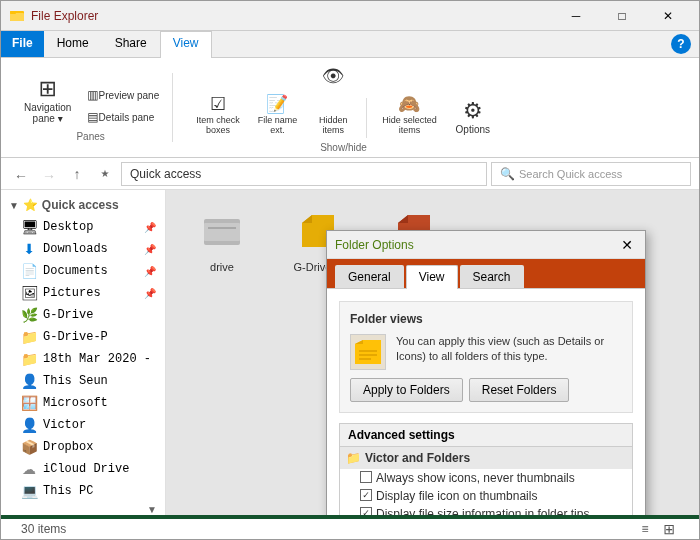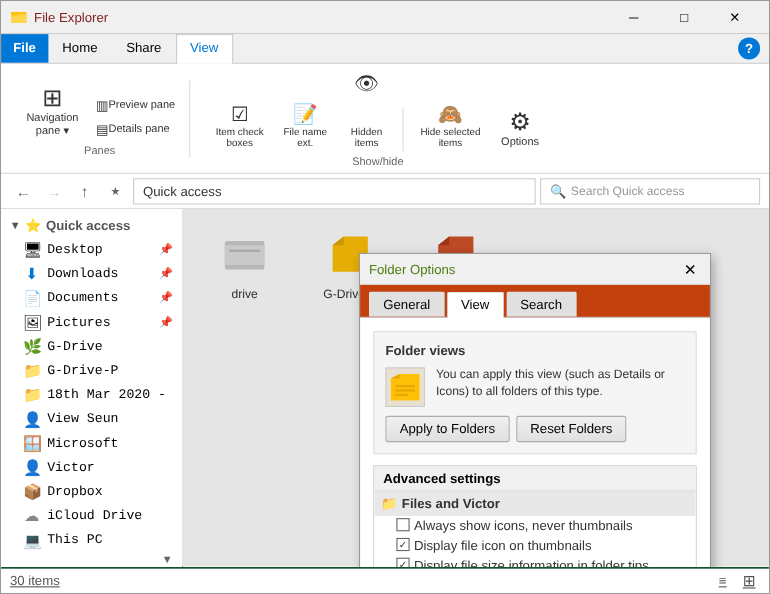--- a/index.html
+++ b/index.html
@@ -46,21 +46,21 @@
     .sidebar-item-icon { font-size: 14px; flex-shrink: 0; width: 16px; text-align: center; }
     .sidebar-item-text { overflow: hidden; text-overflow: ellipsis; font-family: Liberation Mono, monospace; }
     .sidebar-pin { font-size: 10px; color: #0078d7; margin-left: auto; }
 
     
     .content-area { flex: 1; background: white; overflow: auto; padding: 8px; position: relative; }
     .content-icons { display: flex; flex-wrap: wrap; gap: 16px; padding: 8px; }
     .content-icon { display: flex; flex-direction: column; align-items: center; width: 80px; cursor: pointer; padding: 4px; border: 1px solid transparent; border-radius: 2px; }
     .content-icon-img { font-size: 40px; line-height: 1; }
     .content-icon-label { font-size: 11px; text-align: center; color: #333; margin-top: 4px; word-break: break-word; }
-    .status-bar { height: 24px; background: white; border-top: 2px solid #14532d; display: flex; align-items: center; padding: 0 8px; font-size: 11px; color: #555; gap: 8px; text-decoration: underline; }
+    .status-bar { height: 24px; background: white; border-top: 4px solid #14532d; display: flex; align-items: center; padding: 0 20px; font-size: 11px; color: #555; gap: 8px; }
     .status-bar-right { margin-left: auto; display: flex; gap: 4px; }
     .view-btn { width: 20px; height: 20px; border: 1px solid transparent; cursor: pointer; display: flex; align-items: center; justify-content: center; font-size: 12px; }
 
     
     .modal-overlay { position: absolute; top: 0; left: 0; right: 0; bottom: 0; background: rgba(0,0,0,0.1); z-index: 10; }
 
     
     .dialog { position: absolute; top: 40px; left: 160px; width: 320px; background: white; border: 1px solid #999; box-shadow: 3px 3px 10px rgba(0,0,0,0.3); z-index: 20; }
     .dialog-title-bar { background: #f0f0f0; height: 28px; display: flex; align-items: center; padding: 0 8px; border-bottom: 1px solid #ddd; }
     .dialog-title { flex: 1; font-size: 12px; font-weight: normal; color: #4d7c0f; }
@@ -224,21 +224,21 @@
       <div class="sidebar-item">
         <span class="sidebar-item-icon" style="color:#ffc107;">📁</span>
         <span class="sidebar-item-text">G-Drive-P</span>
       </div>
       <div class="sidebar-item">
         <span class="sidebar-item-icon" style="color:#d4522a;">📁</span>
         <span class="sidebar-item-text">18th Mar 2020 -</span>
       </div>
       <div class="sidebar-item">
         <span class="sidebar-item-icon" style="color:#0097d7;">👤</span>
-        <span class="sidebar-item-text">View Seun</span>
+        <span class="sidebar-item-text">This Seun</span>
       </div>
       <div class="sidebar-item">
         <span class="sidebar-item-icon">🪟</span>
         <span class="sidebar-item-text">Microsoft</span>
       </div>
       <div class="sidebar-item">
         <span class="sidebar-item-icon" style="color:#0097d7;">👤</span>
         <span class="sidebar-item-text">Victor</span>
       </div>
       <div class="sidebar-item">
@@ -327,21 +327,21 @@
           </div>
 
           <div class="advanced-section">
             <div class="advanced-title">
               <span>Advanced settings</span>
             </div>
             <div class="advanced-scroll">
 
               <div class="adv-category">
                 <span style="color:#ffc107;">📁</span>
-                <span>Files and Victor</span>
+                <span>Victor and Folders</span>
               </div>
               <div class="adv-item">
                 <div class="adv-checkbox"></div>
                 <span>Always show icons, never thumbnails</span>
               </div>
               <div class="adv-item">
                 <div class="adv-checkbox checked">
                     <span class="checkmark">✓</span>
                   </div>
                 <span>Display file icon on thumbnails</span>

